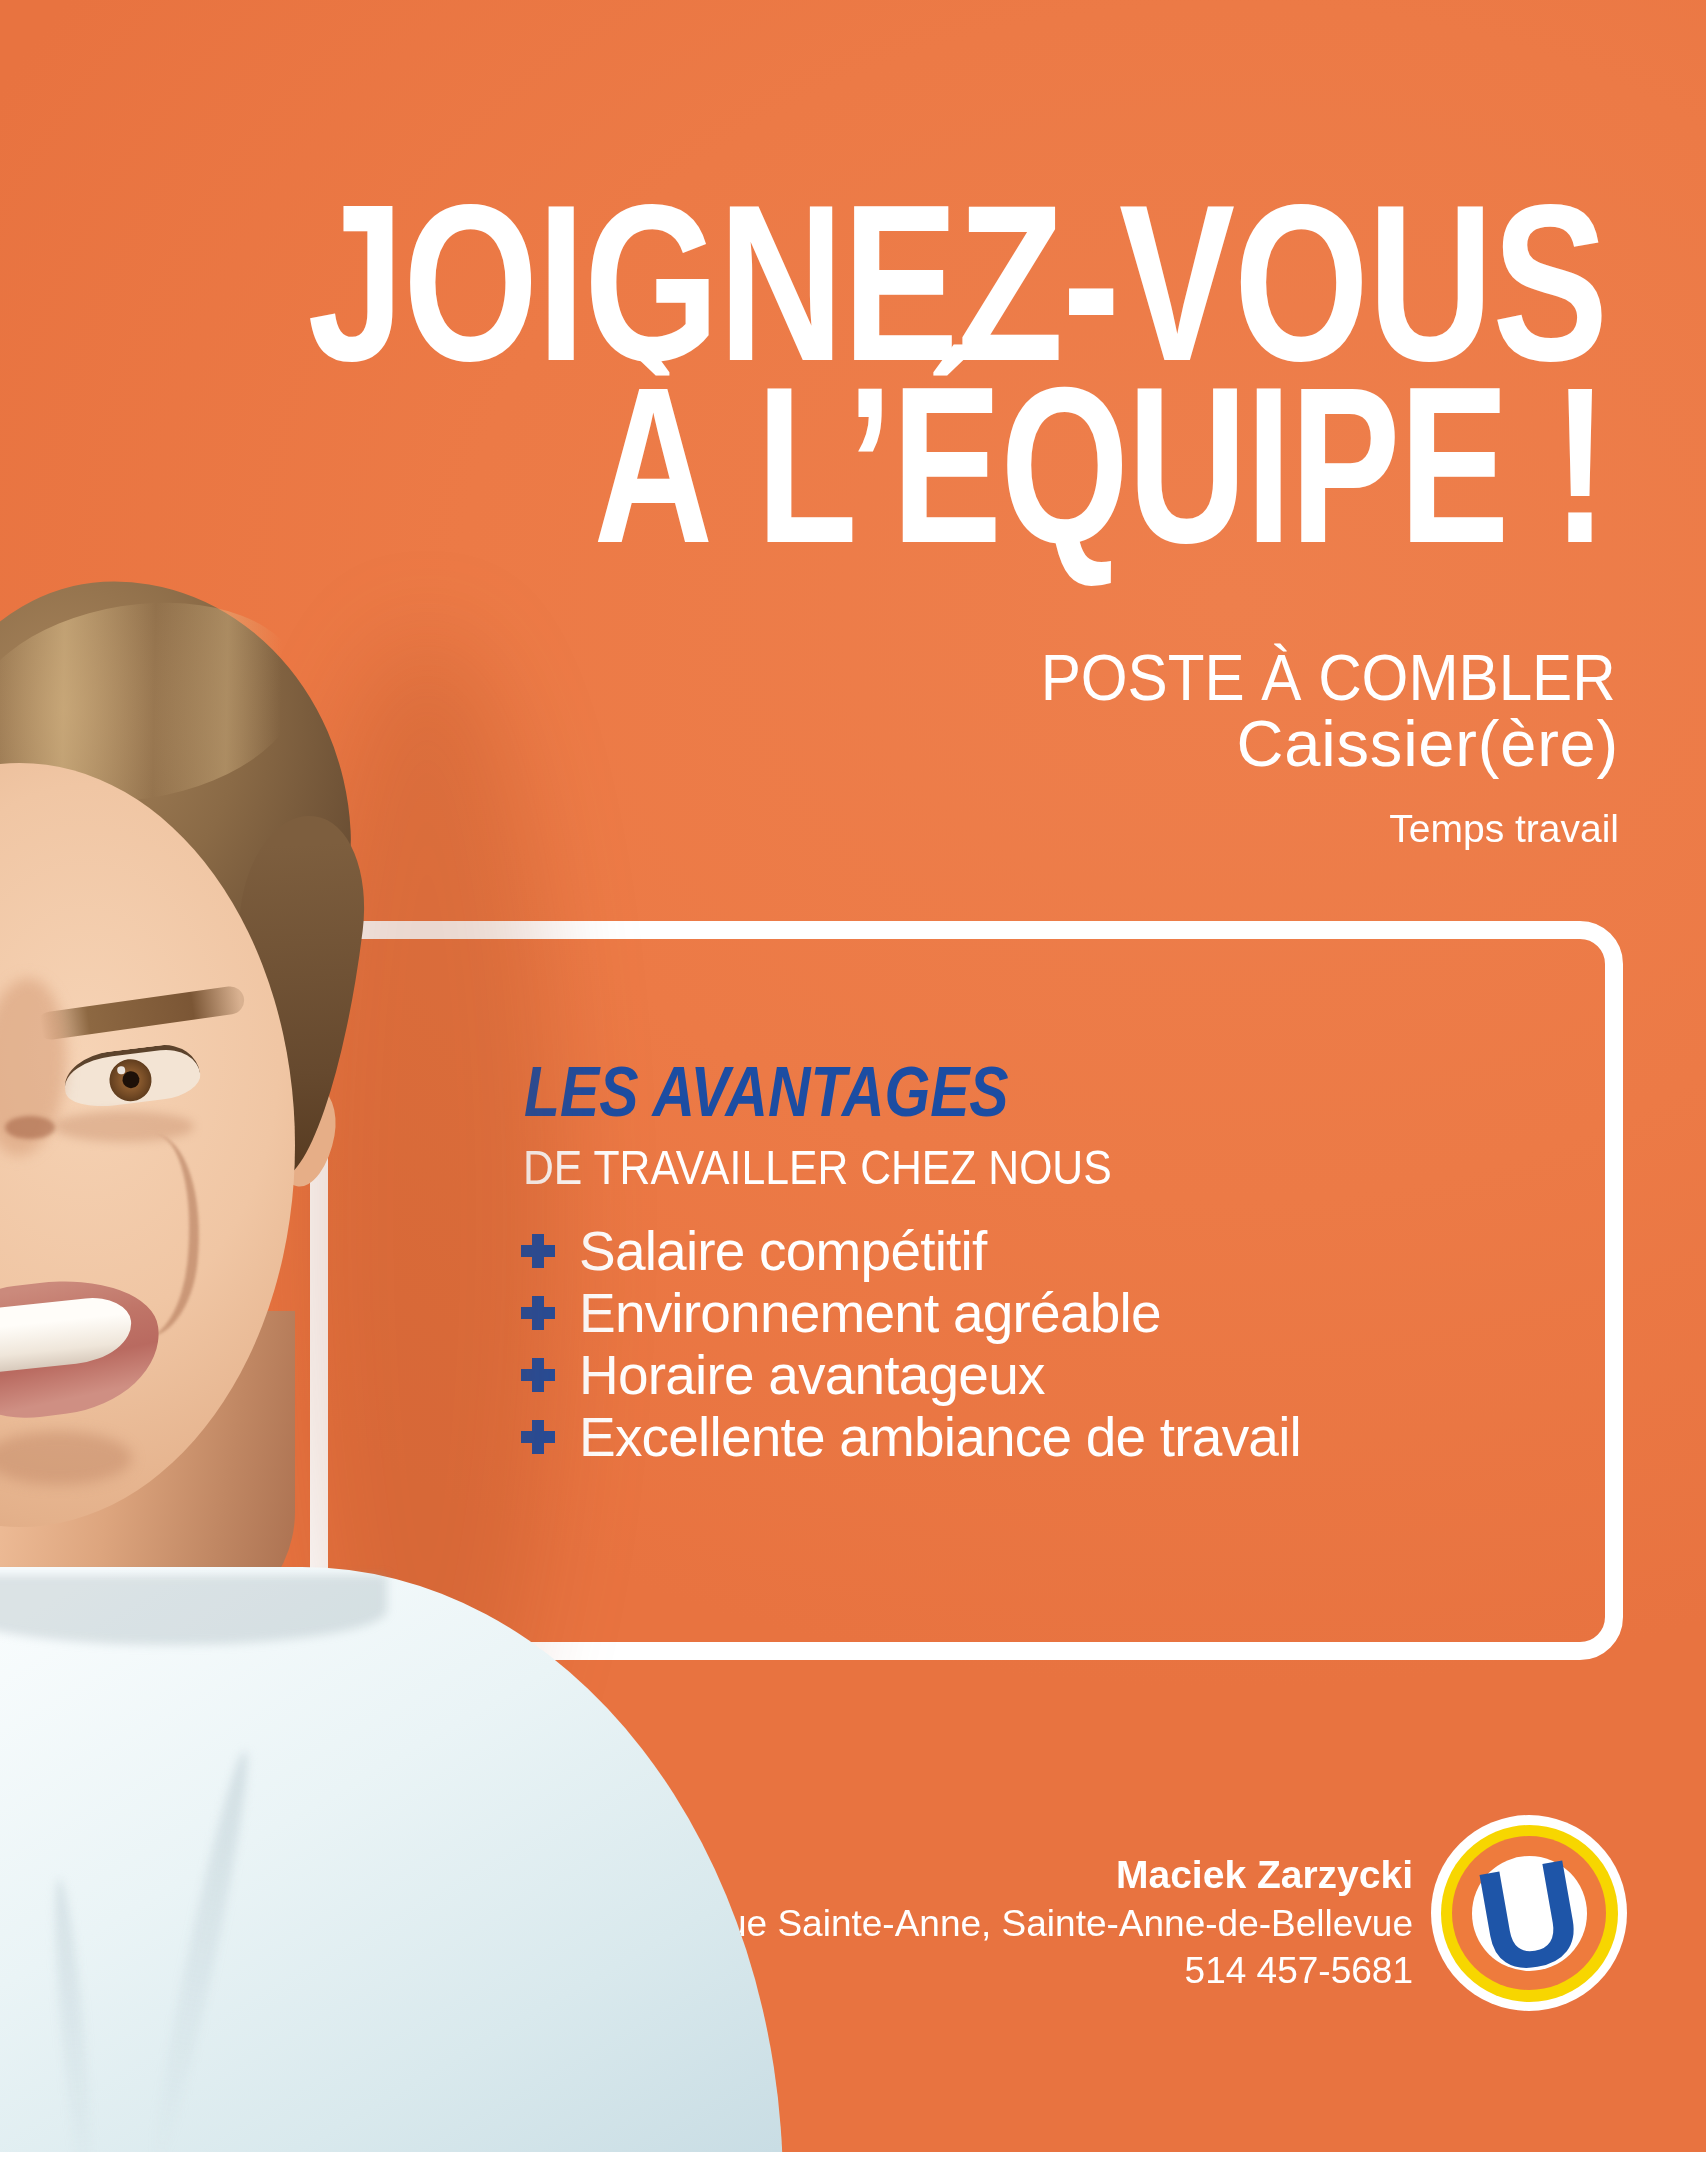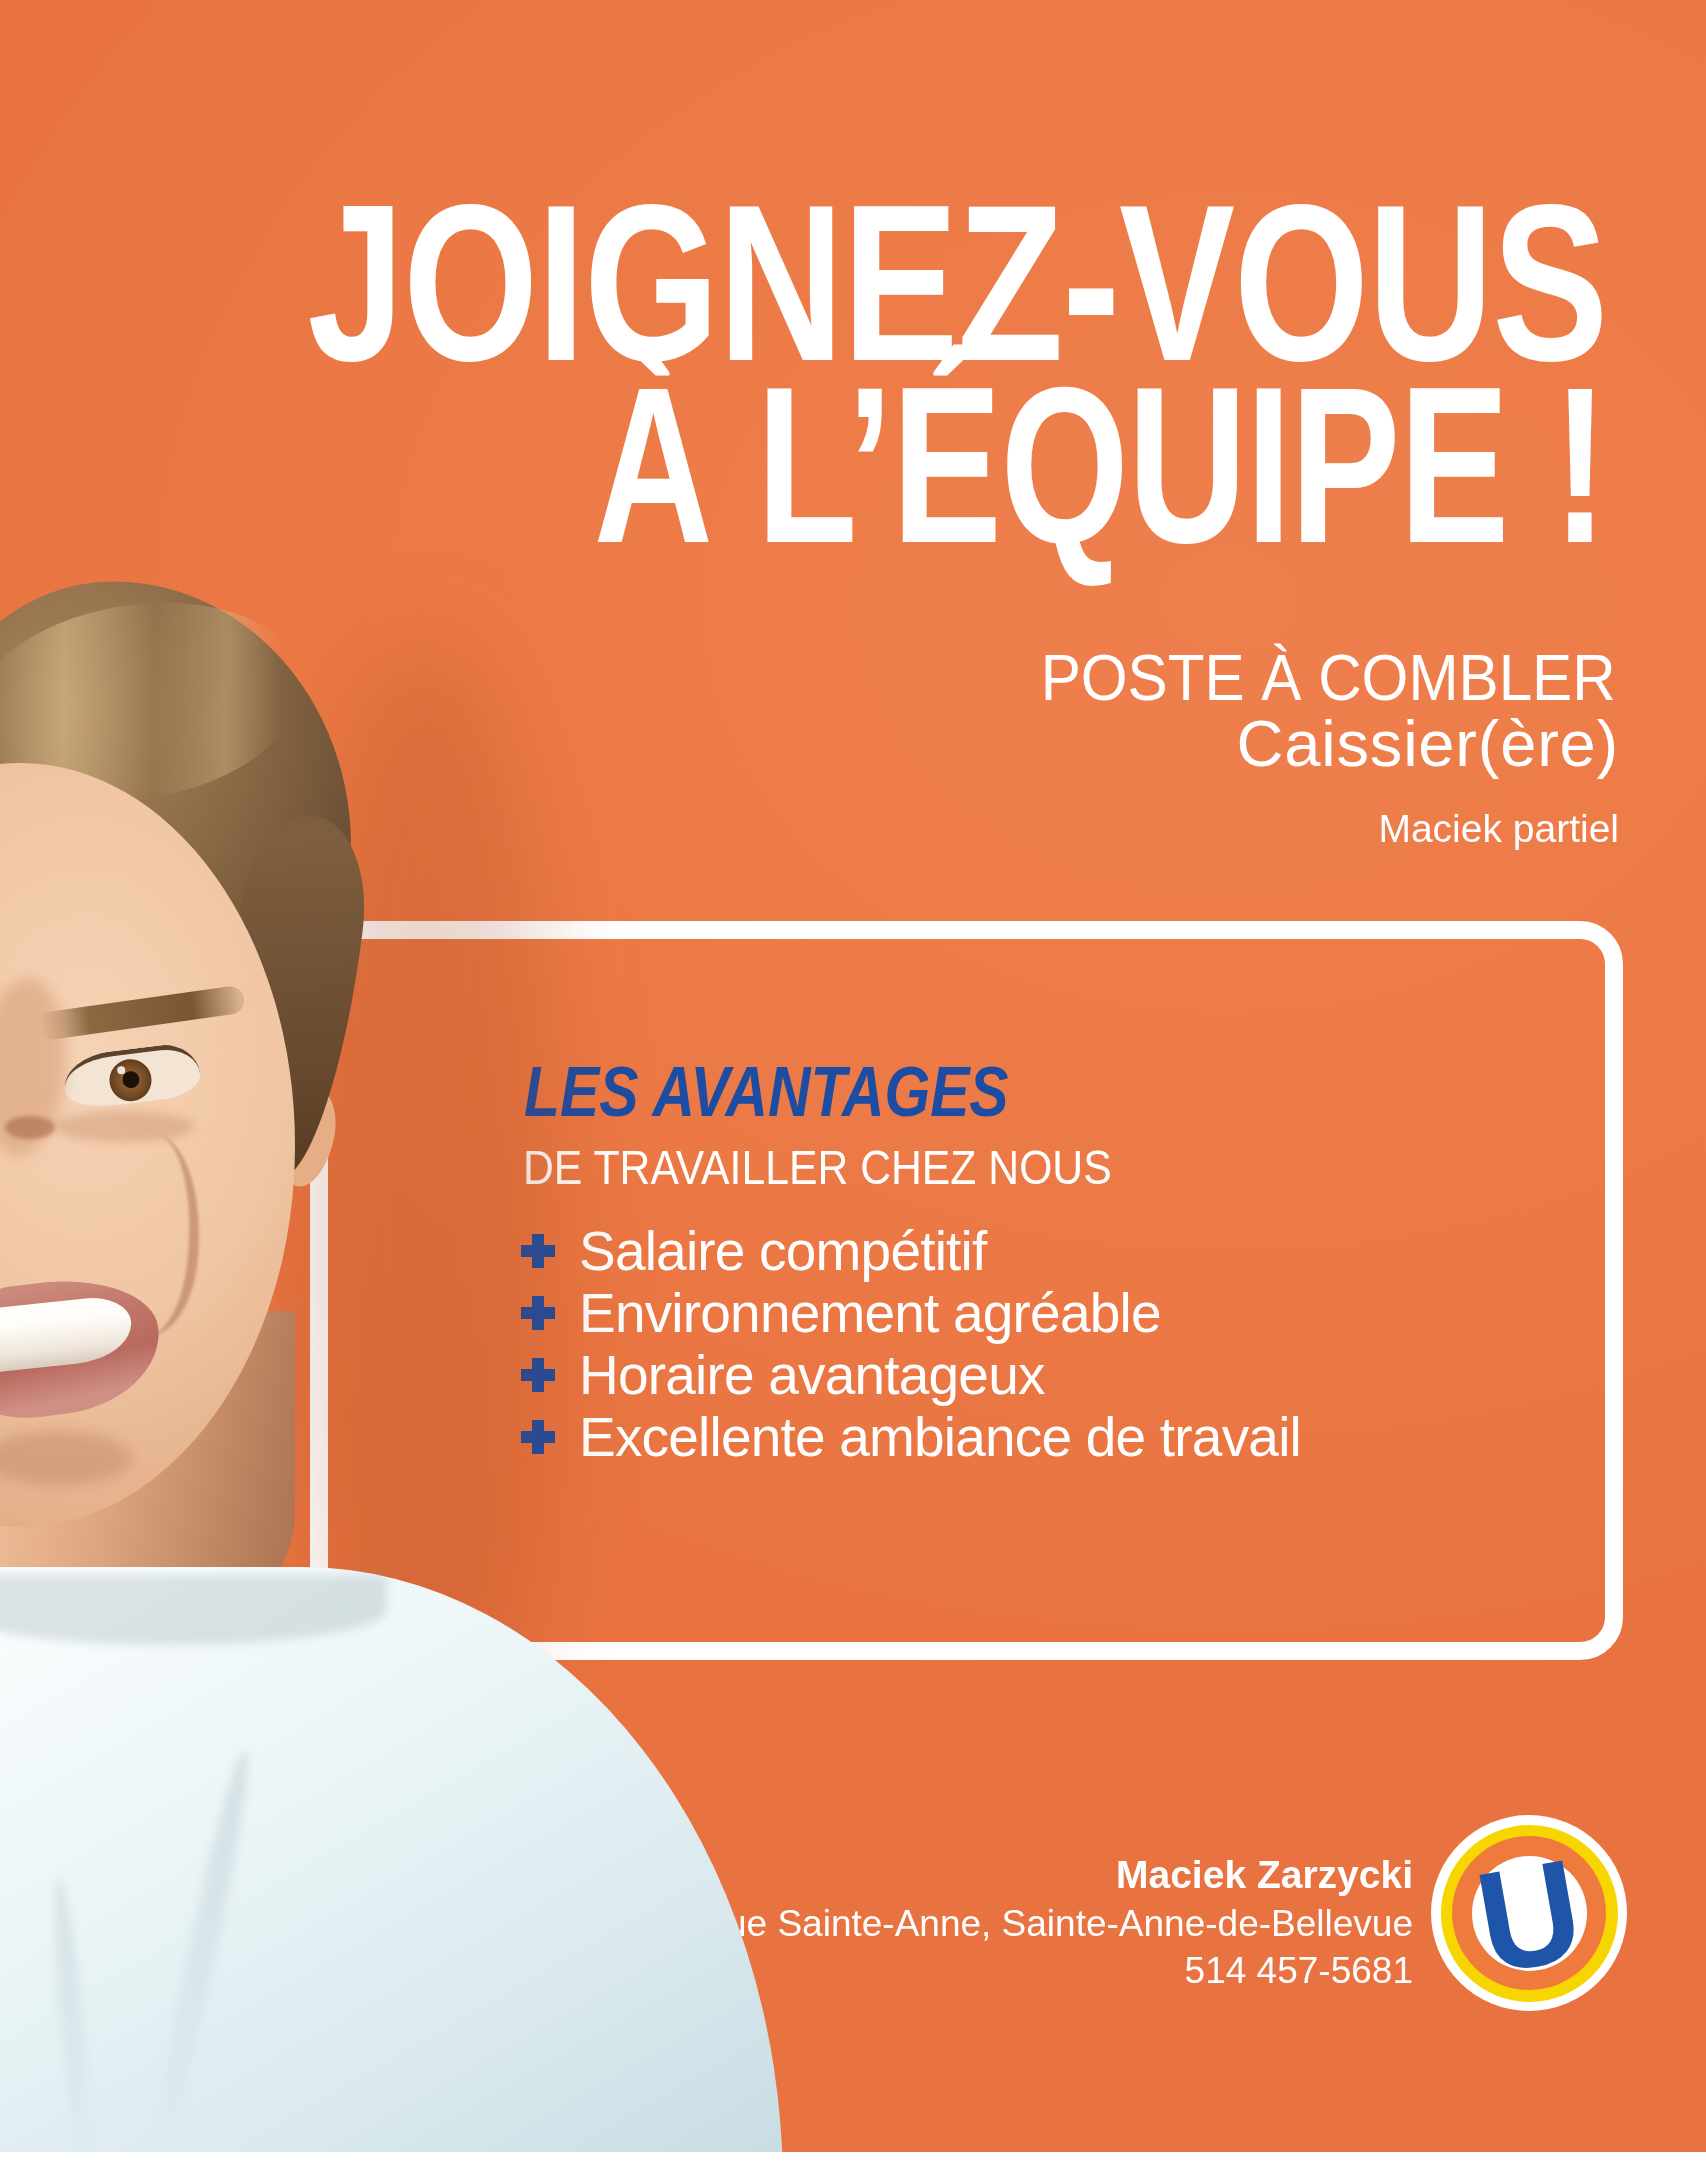--- a/index.html
+++ b/index.html
@@ -117,21 +117,21 @@
 
 <div class="poster">
 
   <div class="headline">
     <div><span class="sx78">JOIGNEZ-VOUS</span></div>
     <div><span class="sx74">À L’ÉQUIPE !</span></div>
   </div>
 
   <div class="job-label"><span class="sx94r">POSTE À COMBLER</span></div>
   <div class="job-title">Caissier(ère)</div>
-  <div class="job-type">Maciek partiel</div>
+  <div class="job-type">Temps travail</div>
 
   <div class="benefits-box"></div>
   <div class="benefits-title"><span class="sx84l">LES AVANTAGES</span></div>
   <div class="benefits-subtitle"><span class="sx89l">DE TRAVAILLER CHEZ NOUS</span></div>
   <ul class="benefits-list">
     <li class="benefit">
       <span class="plus"></span>
       <span class="benefit-label">Salaire compétitif</span>
     </li>
     <li class="benefit">

